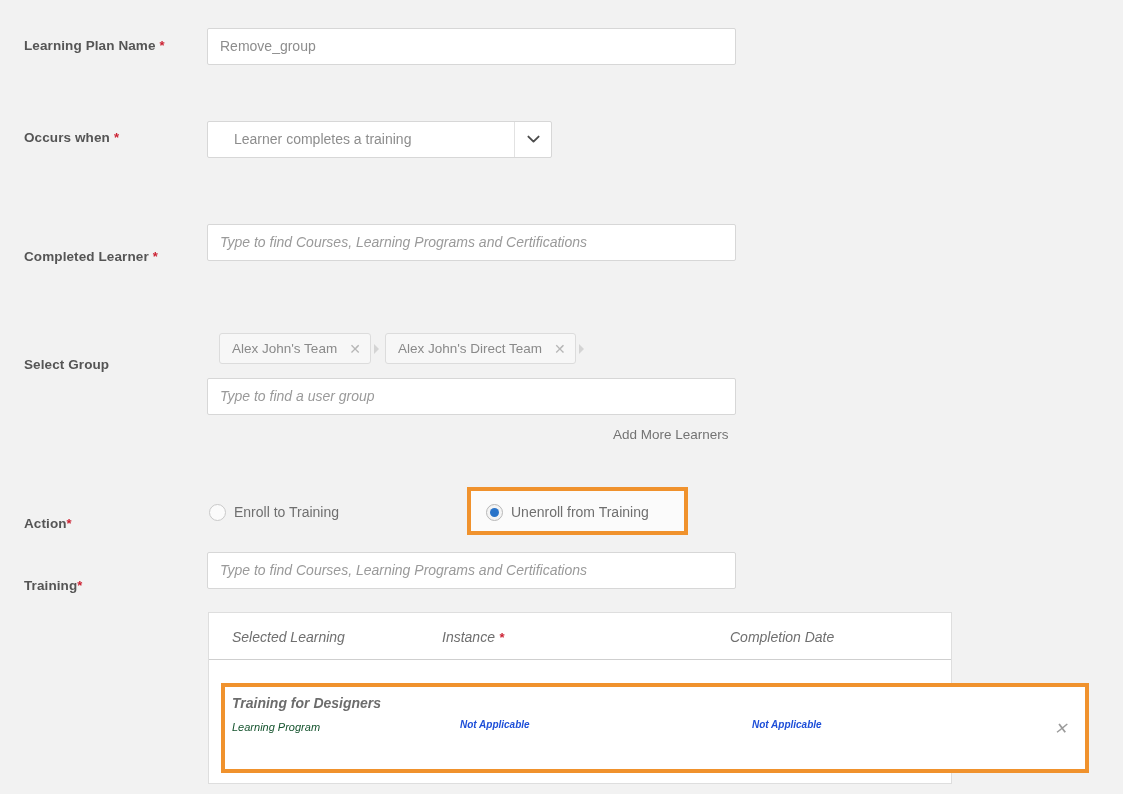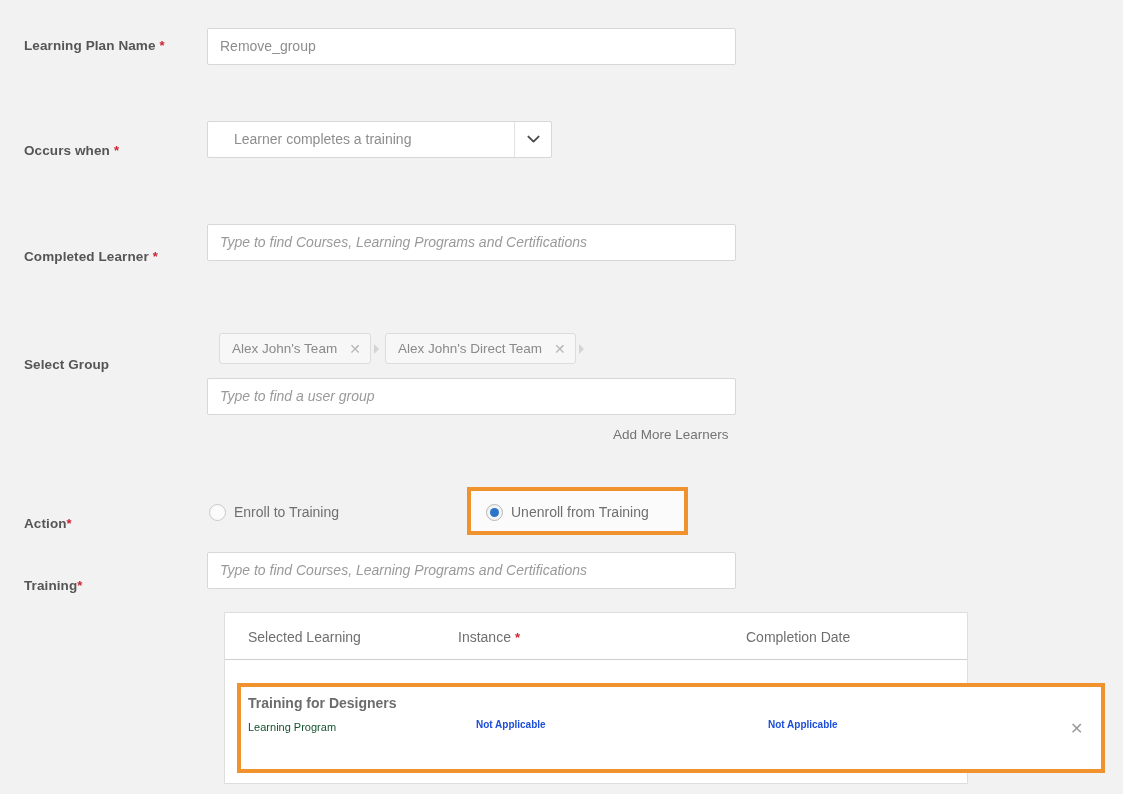--- a/index.html
+++ b/index.html
@@ -248,21 +248,21 @@
 <div class="form-root">
 
   <div class="field-row" style="top:14px;height:60px;">
     <div class="field-label" style="top:24px;">
       <span>Learning Plan Name</span><span class="req req-sp">*</span>
     </div>
     <div class="txt-input val" style="left:207px;top:14px;width:529px;">Remove_group</div>
   </div>
 
   <div class="field-row" style="top:120px;height:60px;">
-    <div class="field-label" style="top:23px;">
+    <div class="field-label" style="top:10px;">
       <span>Occurs when</span><span class="req req-sp">*</span>
     </div>
     <div class="select-wrap" style="left:207px;top:1px;width:345px;">
       <div class="select-value">Learner completes a training</div>
       <div class="select-arrow">
         <svg width="13" height="9" viewBox="0 0 13 9" aria-hidden="true">
           <path d="M1.4 1.6 L6.5 6.6 L11.6 1.6" fill="none" stroke="#4c4c4c" stroke-width="1.9" stroke-linecap="round" stroke-linejoin="round"></path>
         </svg>
       </div>
     </div>
@@ -316,21 +316,21 @@
 
   </div>
 
   <div class="field-row" style="top:552px;height:60px;">
     <div class="field-label" style="top:26px;">
       <span>Training</span><span class="req">*</span>
     </div>
     <div class="txt-input ph" style="left:207px;top:0px;width:529px;">Type to find Courses, Learning Programs and Certifications</div>
   </div>
 
-  <div class="table-panel" style="left:224px;top:612px;width:744px;height:172px;">
+  <div class="table-panel" style="left:208px;top:612px;width:744px;height:172px;font-style:italic;">
 
     <div class="table-head">
       <div class="th" style="left:23px;">Selected Learning</div>
       <div class="th" style="left:233px;">
         <span>Instance</span><span class="req req-sp">*</span>
       </div>
       <div class="th" style="left:521px;">Completion Date</div>
     </div>
 
     <div class="row-highlight" style="left:12px;top:70px;width:868px;height:90px;"></div>

